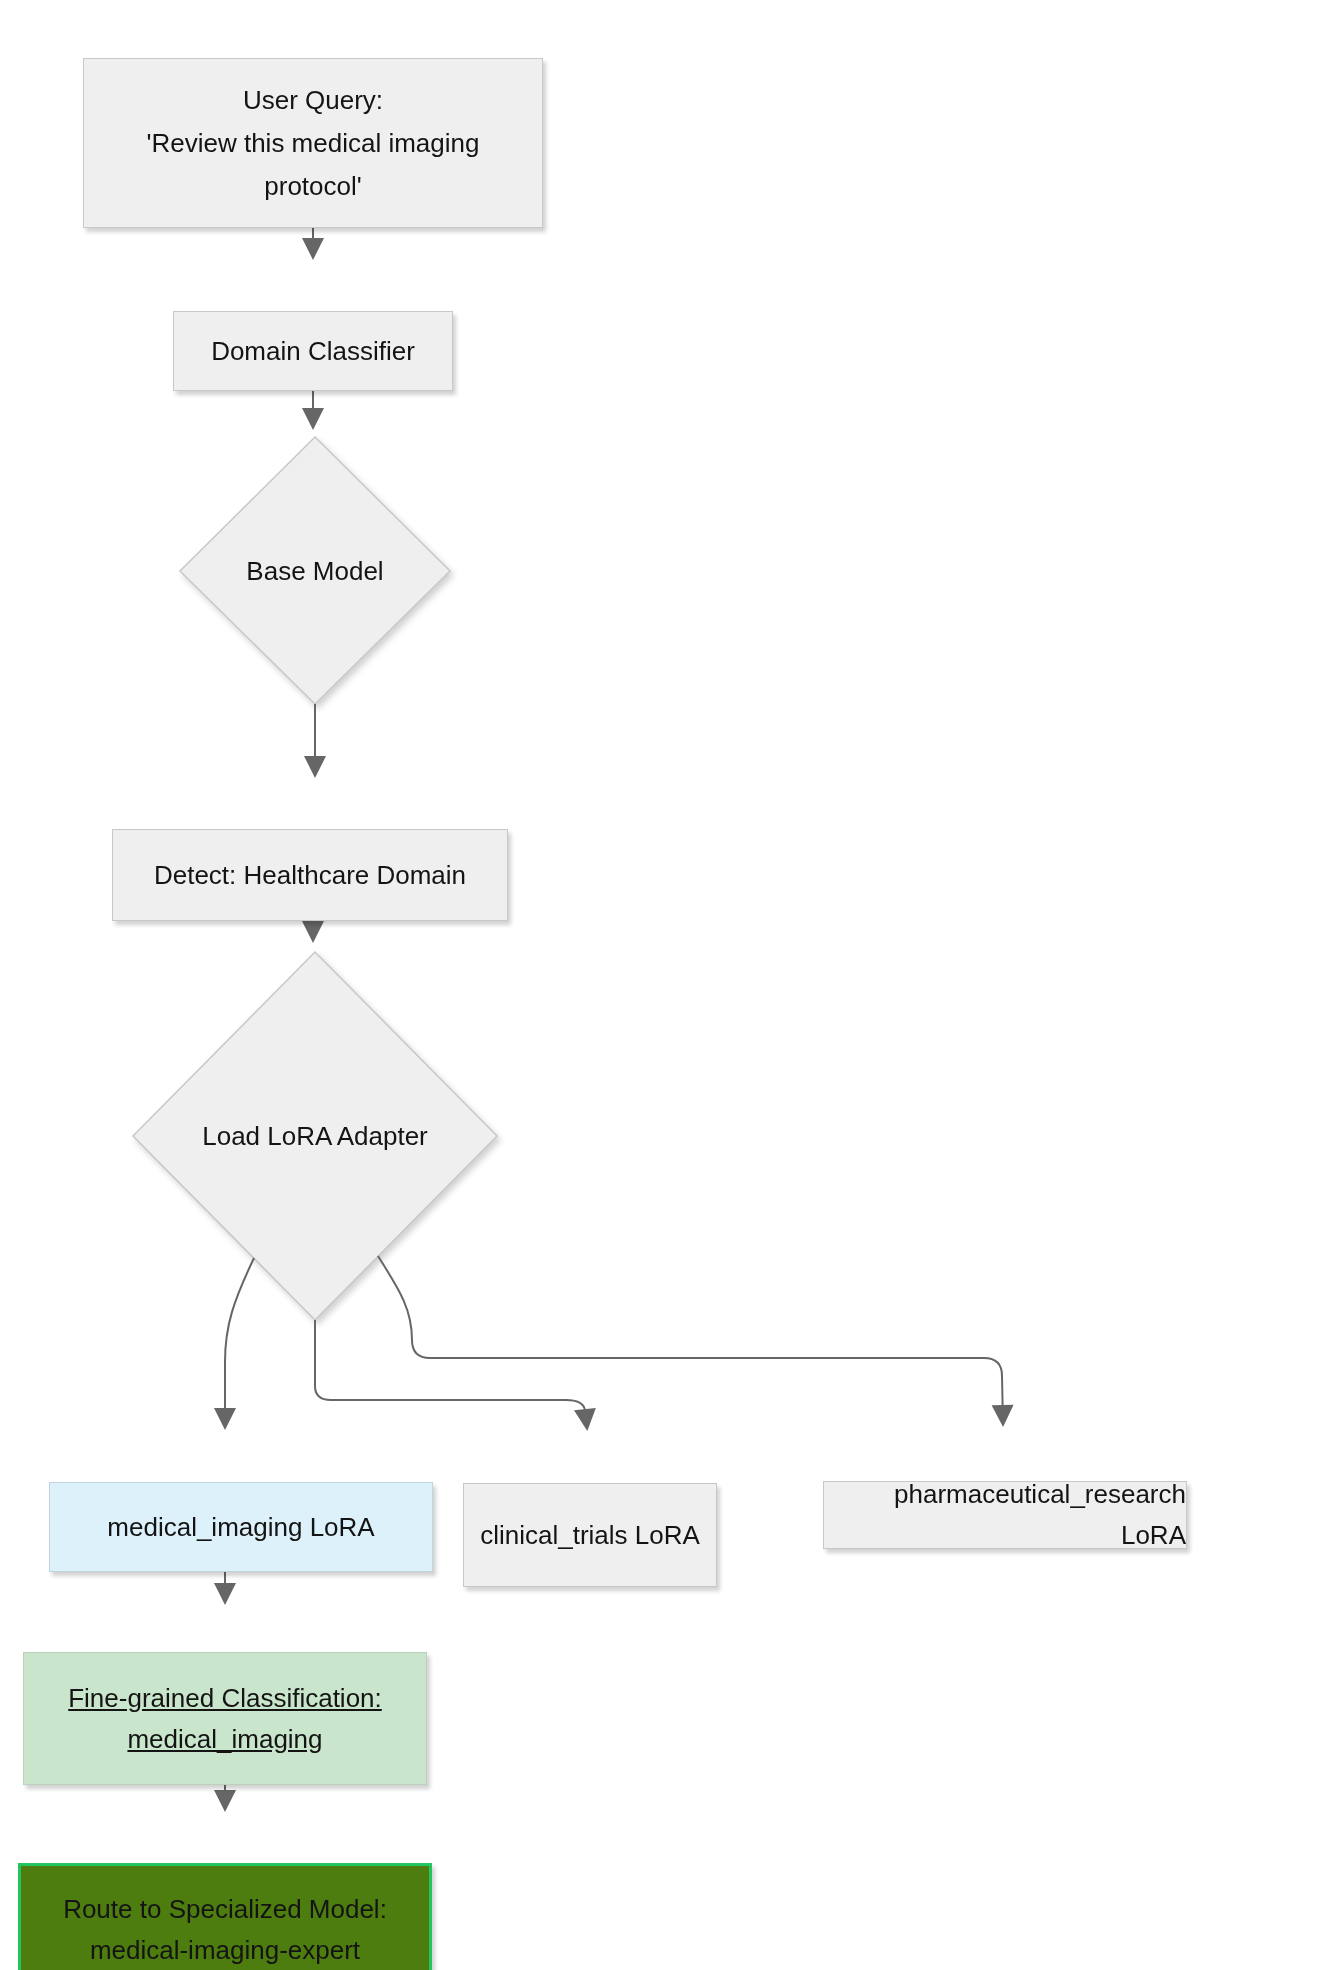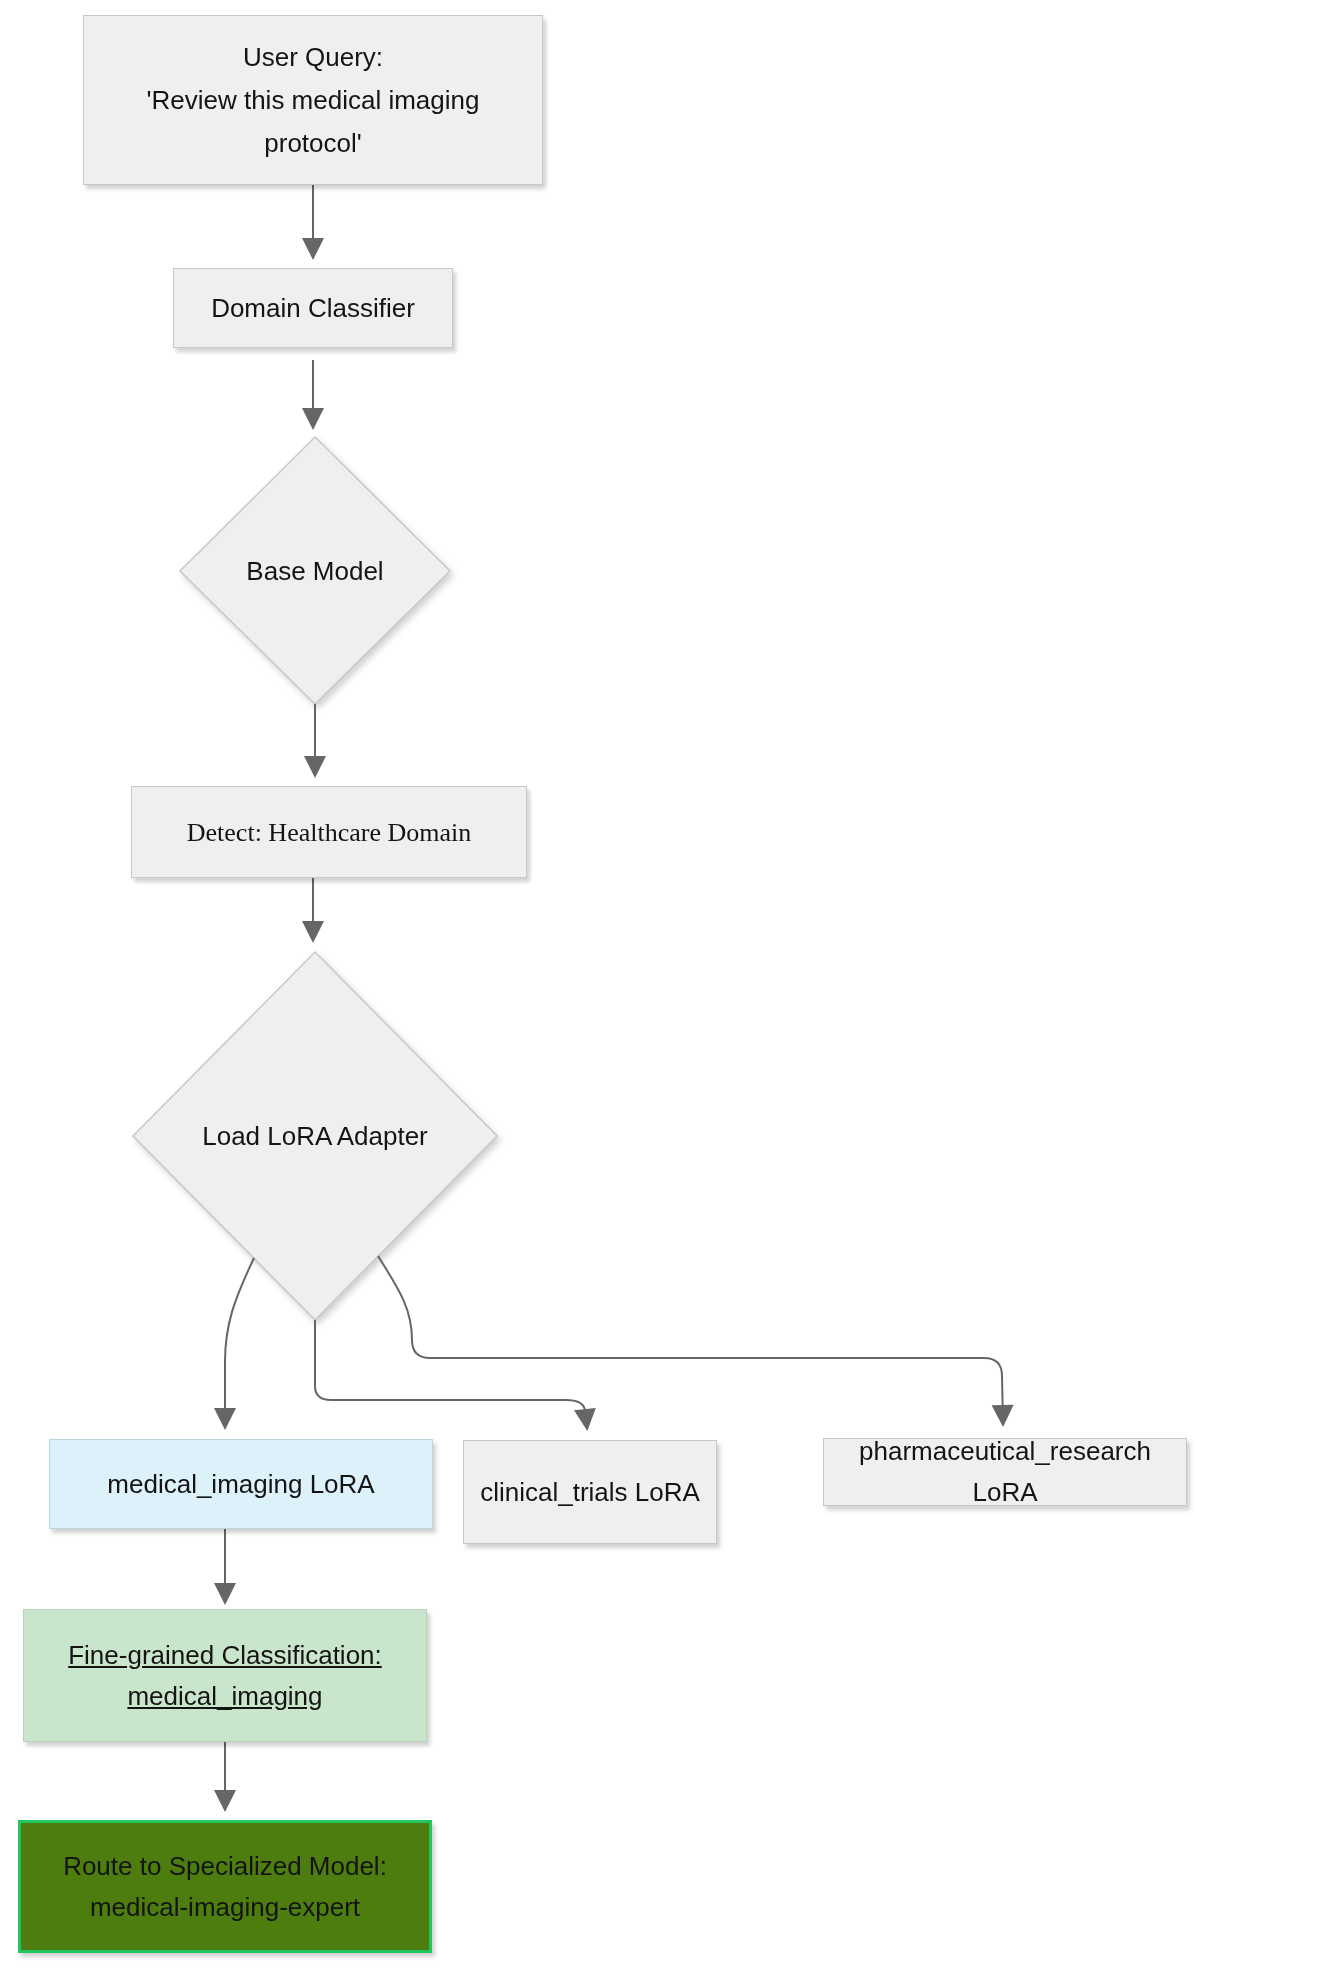--- a/index.html
+++ b/index.html
@@ -35,25 +35,26 @@
     stroke-width: 1.5;
     filter: drop-shadow(3px 4px 3px rgba(0,0,0,0.18));
   }
   .node {
     position: absolute;
     z-index: 2;
     display: flex;
     flex-direction: column;
     align-items: center;
     justify-content: center;
-    text-align: center;
+    text-align: right;
     font-size: 26px;
     line-height: 41px;
     box-sizing: border-box;
     box-shadow: 3px 4px 4px rgba(0,0,0,0.18);
+    margin-top: 43px;
   }
   .node.gray {
     background: #efefef;
     border: 1px solid #c8c8c8;
   }
   .node.blue {
     background: #ddf1fb;
     border: 1px solid #c0d4de;
   }
   .node.green-dark {
@@ -106,21 +107,21 @@
     <span class="line">'Review this medical imaging</span>
     <span class="line">protocol'</span>
   </div>
 
   <div class="node gray" style="left:173px; top:268px; width:280px; height:80px;">
     <span class="line">Domain Classifier</span>
   </div>
 
   <div class="diamond-label" style="left:315px; top:571px;">Base Model</div>
 
-  <div class="node gray" style="left:131px; top:786px; width:396px; height:92px;font-family:Liberation Serif, serif;">
+  <div class="node gray" style="left:112px; top:786px; width:396px; height:92px;">
     <span class="line">Detect: Healthcare Domain</span>
   </div>
 
   <div class="diamond-label" style="left:315px; top:1136px;">Load LoRA Adapter</div>
 
   <div class="node blue" style="left:49px; top:1439px; width:384px; height:90px;">
     <span class="line">medical_imaging LoRA</span>
   </div>
 
   <div class="node gray" style="left:463px; top:1440px; width:254px; height:104px;">

